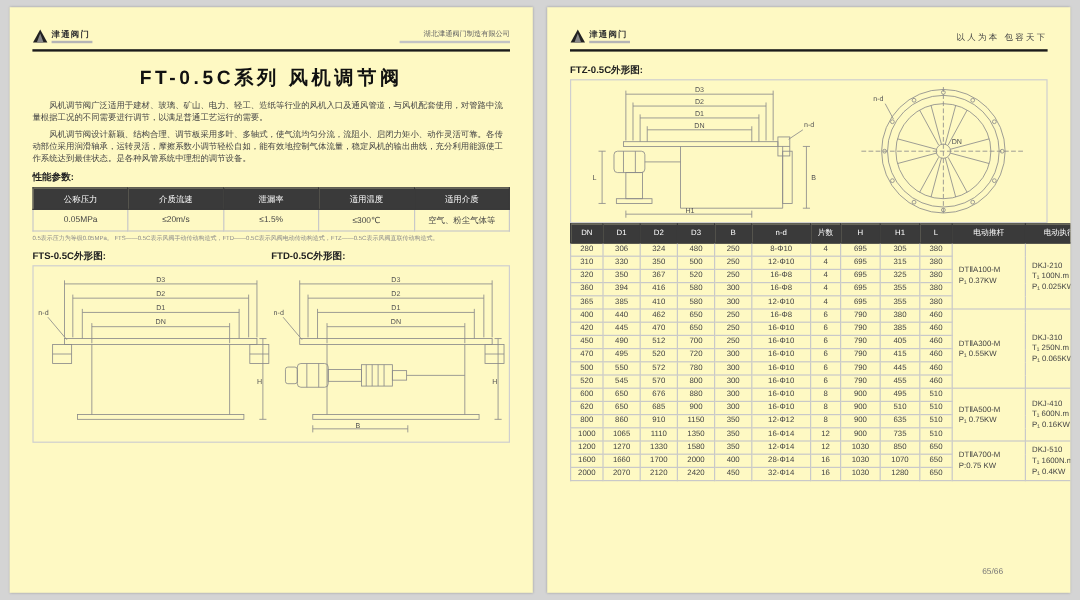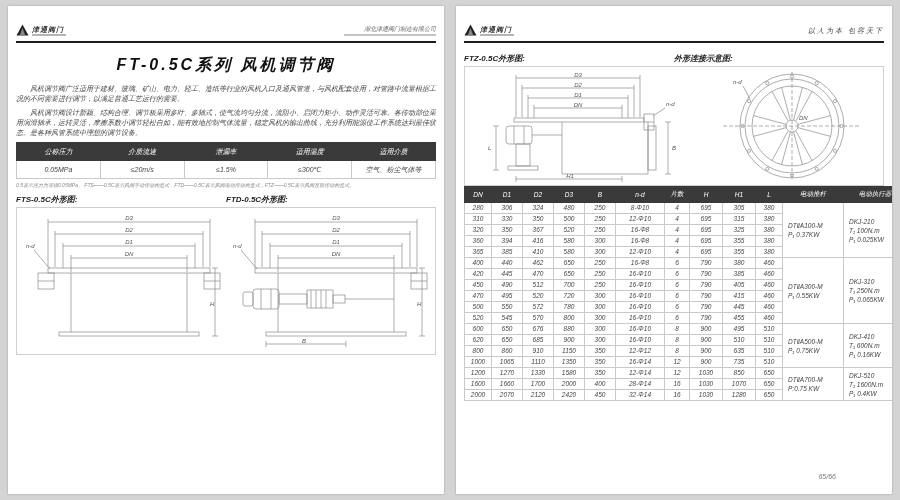--- a/index.html
+++ b/index.html
@@ -1,20 +1,20 @@
 <!DOCTYPE html>
 <html><head>
 <meta charset="utf-8">
 <style>
   html,body{margin:0;padding:0;}
   .canvas{width:900px;height:500px;background:#d4d4d4;box-sizing:border-box;
     padding:6px 8px;display:flex;gap:12px;
     font-family:"Liberation Sans","DejaVu Sans",sans-serif;}
-  .page{background:#ffffff;flex:1;position:relative;box-sizing:border-box;
-    padding:8px 8px;overflow:hidden;box-shadow:0 0 2px rgba(0,0,0,.25);font-style:italic;}
+  .page{background:#fef9c3;flex:1;position:relative;box-sizing:border-box;
+    padding:8px 19px;overflow:hidden;box-shadow:0 0 2px rgba(0,0,0,.25);}
   
   .pg-header{display:flex;justify-content:space-between;align-items:flex-end;
     border-bottom:2px solid #1c1c1c;padding-bottom:5px;height:22px;}
   .logo{display:flex;align-items:flex-end;gap:3px;}
   .logo-texts{display:flex;flex-direction:column;}
   .logo-cn{font-size:7px;font-weight:bold;color:#333;letter-spacing:1px;line-height:7px;}
   .logo-sub{width:34px;height:2px;background:#b5b5b5;margin-top:1px;}
   .hdr-right{display:flex;flex-direction:column;align-items:flex-end;}
   .company{font-size:6px;color:#666;line-height:7px;}
   .company-sub{width:92px;height:2px;background:#c4c4c4;margin-top:1px;}
@@ -78,20 +78,21 @@
         <span class="company-sub"></span>
       </div>
     </div>
 
     <div class="doc-title">FT-0.5C系列 风机调节阀</div>
 
     <p class="body-text">风机调节阀广泛适用于建材、玻璃、矿山、电力、轻工、造纸等行业的风机入口及通风管道，与风机配套使用，对管路中流量根据工况的不同需要进行调节，以满足普通工艺运行的需要。</p>
 
     <p class="body-text">风机调节阀设计新颖、结构合理、调节板采用多叶、多轴式，使气流均匀分流，流阻小、启闭力矩小、动作灵活可靠。各传动部位采用润滑轴承，运转灵活，摩擦系数小调节轻松自如，能有效地控制气体流量，稳定风机的输出曲线，充分利用能源使工作系统达到最佳状态。是各种风管系统中理想的调节设备。</p>
 
+    <div class="sec-head">性能参数:</div>
     <table class="tbl" id="params-table">
       <thead>
           <tr id="params-head">
             <th>公称压力</th>
             <th>介质流速</th>
             <th>泄漏率</th>
             <th>适用温度</th>
             <th>适用介质</th>
           </tr>
         </thead>
@@ -206,21 +207,20 @@
         <div class="logo-texts">
           <span class="logo-cn">津通阀门</span>
           <span class="logo-sub"></span>
         </div>
       </div>
       <span class="slogan">以人为本 包容天下</span>
     </div>
 
     <div class="two-heads" style="margin-top:10px;">
       <div class="sec-head">FTZ-0.5C外形图:</div>
-      <div class="sec-head">外形连接示意图:</div>
     </div>
 
     <div class="draw-box" style="height:114px;">
 
       <svg class="sketch" width="226" height="112" viewBox="0 0 226 112">
         <line x1="44" y1="8" x2="168" y2="8"></line>
           <line x1="44" y1="5" x2="44" y2="47"></line>
           <line x1="168" y1="5" x2="168" y2="47"></line>
         <text x="106" y="6.5" text-anchor="middle">D3</text>
         <line x1="50" y1="18" x2="162" y2="18"></line>

